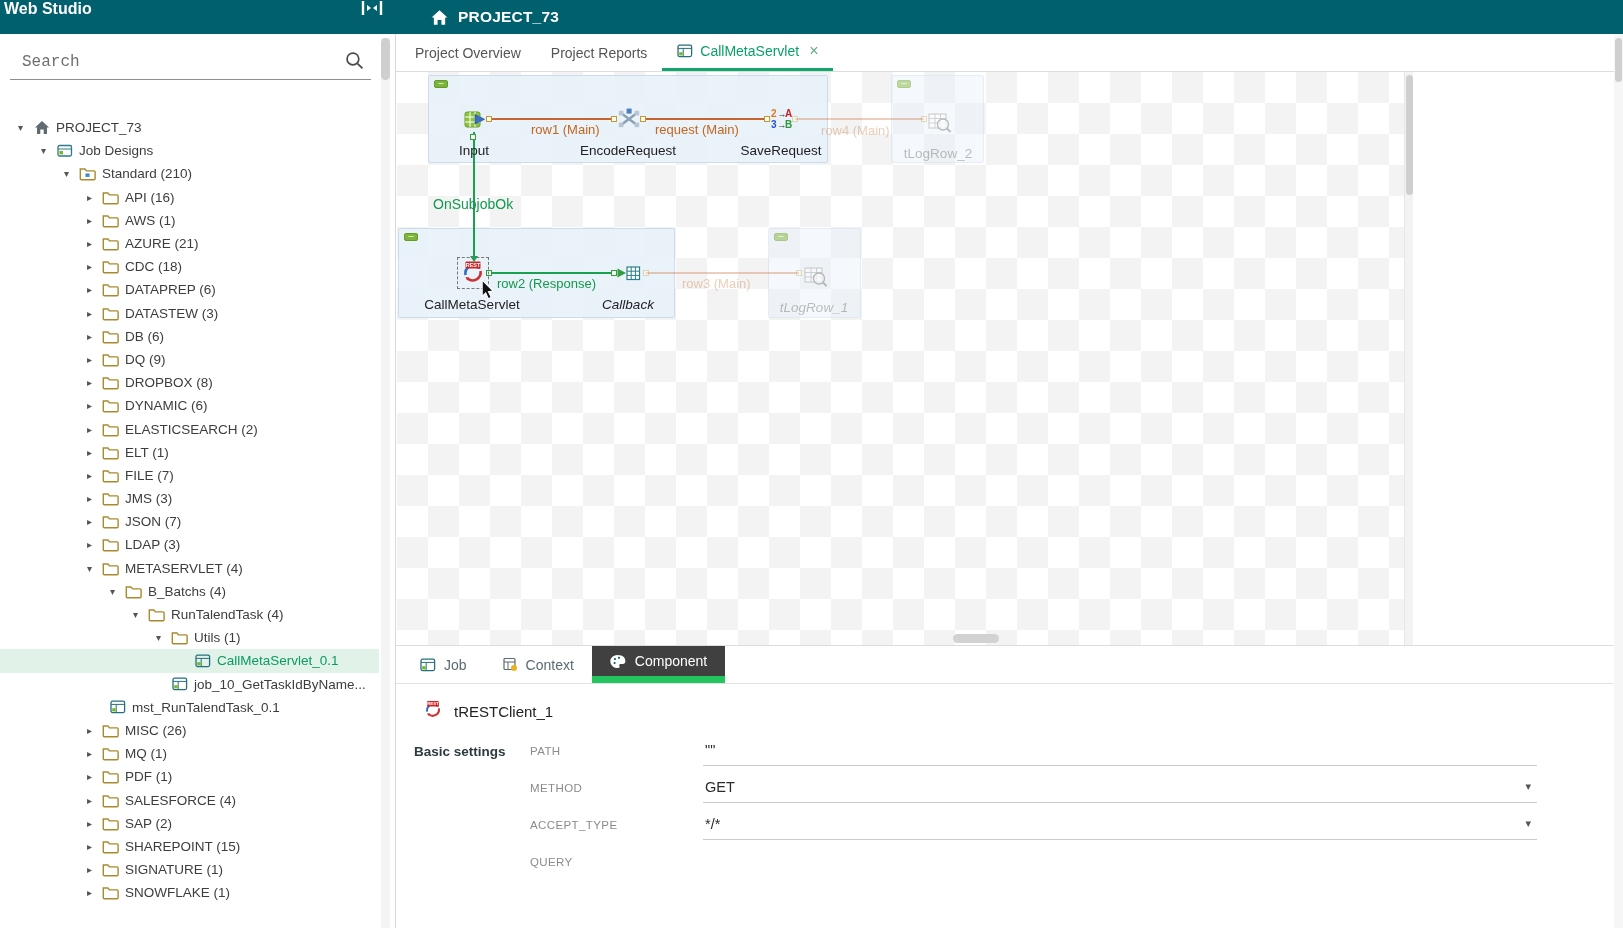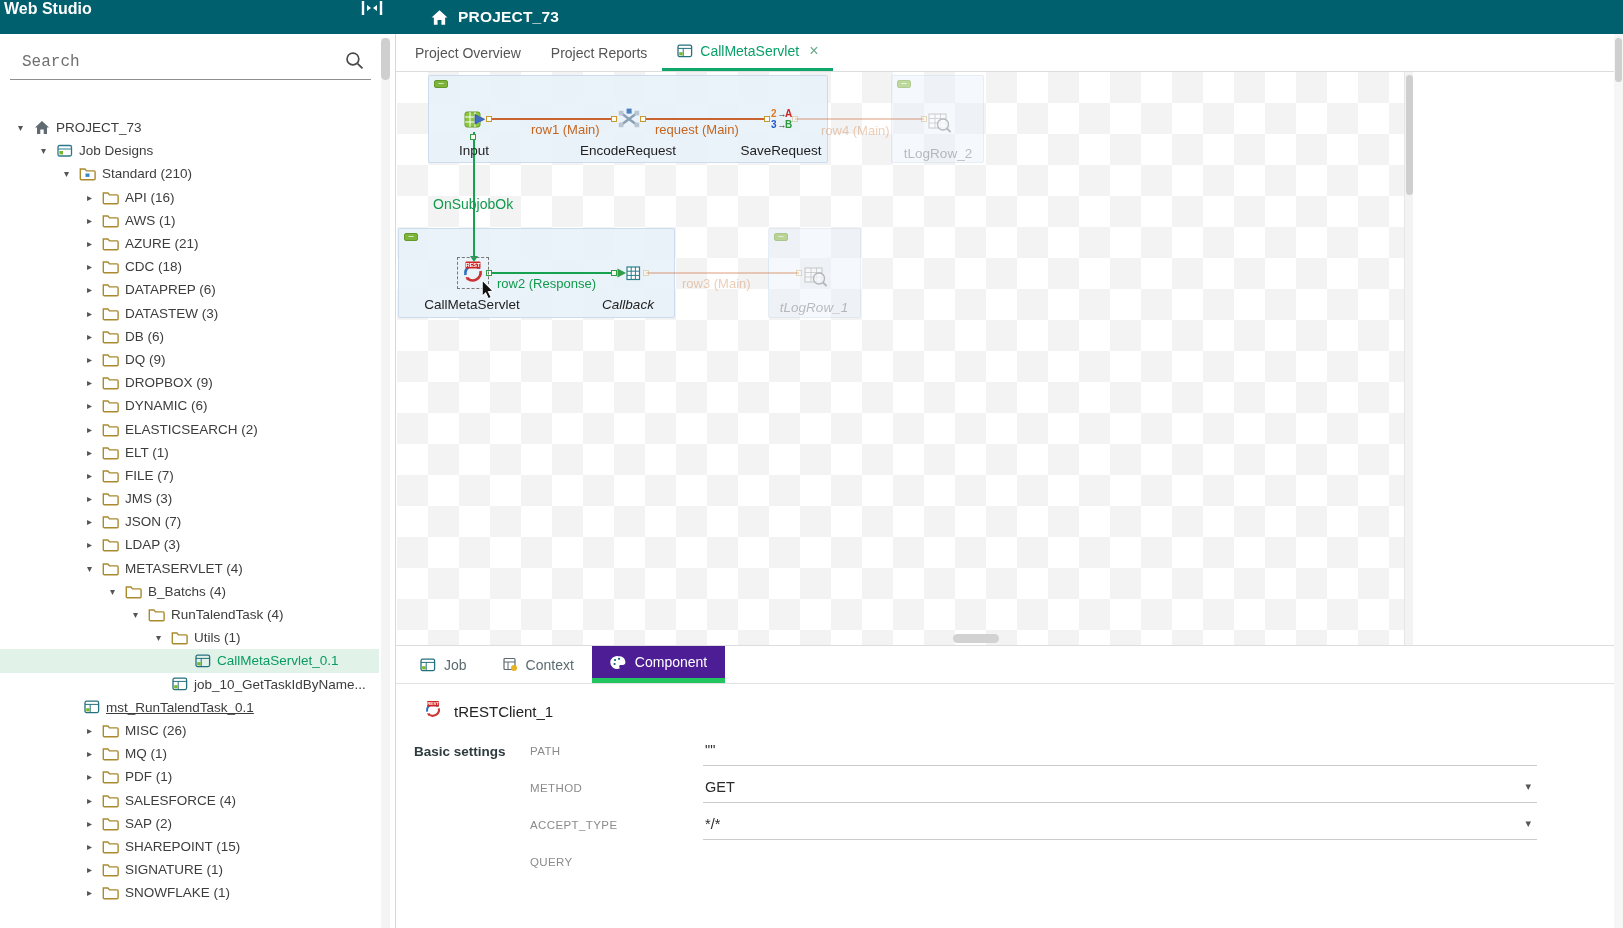--- a/index.html
+++ b/index.html
@@ -61,21 +61,21 @@
   .cursor{position:absolute}
 
   .canvas-vsb{position:absolute;left:1404px;top:72px;width:9px;height:573px;background:#f3f3f3;border-left:1px solid #e6e6e6}
   .canvas-vsb .sb-thumb{left:1px;width:7px}
   .sash{position:absolute;left:953px;top:634px;width:46px;height:9px;border-radius:5px;background:#d2d2d2}
 
   
   .bottom{position:absolute;left:396px;top:645px;right:0;bottom:0;background:#fff;border-top:1px solid #ddd}
   .btabs{height:38px;border-bottom:1px solid #e2e2e2;display:flex;align-items:stretch;padding-left:6px}
   .btab{display:flex;align-items:center;gap:8px;padding:0 18px;font-size:14px;color:#5b6b70;cursor:pointer}
-  .btab.active{background:#4c1d95;color:#fff;border-bottom:5px solid #22c55e}
+  .btab.active{background:#404040;color:#fff;border-bottom:7px solid #22c55e}
   .comp-head{display:flex;align-items:center;gap:10px;margin:14px 0 0 26px;font-size:15px;color:#222;height:26px}
   .settings{display:flex;margin-top:8px}
   .sections{width:134px;padding:12px 0 0 18px}
   .section-item{font-size:13.5px;font-weight:bold;color:#2d3b3e}
   .fields{flex:1}
   .frow{display:flex;align-items:center;height:37px}
   .flabel{width:173px;font-size:11.5px;letter-spacing:.4px;color:#8b8b8b;text-transform:uppercase}
   .fvalue{width:834px;position:relative;border-bottom:1px solid #ccc;font-size:14.5px;color:#2b2b2b;padding:7px 24px 7px 2px;white-space:nowrap;overflow:hidden}
   .fvalue.nobord{border-bottom:none}
   .fvalue .chev{position:absolute;right:6px;top:8px;font-size:11px;color:#555}
@@ -219,21 +219,21 @@
         </span>
         <span class="tlabel">DQ (9)</span>
       </div>
       <div class="tree-row" style="padding-left: 79px;">
         <span class="arrow">▸</span>
         <span class="ticon">
           <svg width="17" height="15" viewBox="0 0 17 15">
             <path d="M1.3 3h4.6l1.6 1.9h7.6a1 1 0 0 1 1 1v6.9a1 1 0 0 1-1 1H2.3a1 1 0 0 1-1-1z" fill="none" stroke="#a98a2d" stroke-width="1.4"></path>
           </svg>
         </span>
-        <span class="tlabel">DROPBOX (9)</span>
+        <span class="tlabel">DROPBOX (8)</span>
       </div>
       <div class="tree-row" style="padding-left: 79px;">
         <span class="arrow">▸</span>
         <span class="ticon">
           <svg width="17" height="15" viewBox="0 0 17 15">
             <path d="M1.3 3h4.6l1.6 1.9h7.6a1 1 0 0 1 1 1v6.9a1 1 0 0 1-1 1H2.3a1 1 0 0 1-1-1z" fill="none" stroke="#a98a2d" stroke-width="1.4"></path>
           </svg>
         </span>
         <span class="tlabel">DYNAMIC (6)</span>
       </div>
@@ -342,21 +342,21 @@
         <span class="arrow"></span>
         <span class="ticon">
           <svg width="16" height="14" viewBox="0 0 16 14">
             <rect x="1" y="1.2" width="13.6" height="11.4" rx="1.5" fill="none" stroke="#25707f" stroke-width="1.3"></rect>
             <path d="M1 4.4h13.6M6.2 4.4V12.6" stroke="#25707f" stroke-width="1"></path>
             <rect x="2.2" y="8.2" width="3.4" height="3.2" fill="#76b82a"></rect>
           </svg>
         </span>
         <span class="tlabel">job_10_GetTaskIdByName...</span>
       </div>
-      <div class="tree-row" style="padding-left: 60px; text-decoration: underline;">
+      <div class="tree-row" style="padding-left: 86px;">
         <span class="arrow"></span>
         <span class="ticon">
           <svg width="16" height="14" viewBox="0 0 16 14">
             <rect x="1" y="1.2" width="13.6" height="11.4" rx="1.5" fill="none" stroke="#25707f" stroke-width="1.3"></rect>
             <path d="M1 4.4h13.6M6.2 4.4V12.6" stroke="#25707f" stroke-width="1"></path>
             <rect x="2.2" y="8.2" width="3.4" height="3.2" fill="#76b82a"></rect>
           </svg>
         </span>
         <span class="tlabel">mst_RunTalendTask_0.1</span>
       </div>

